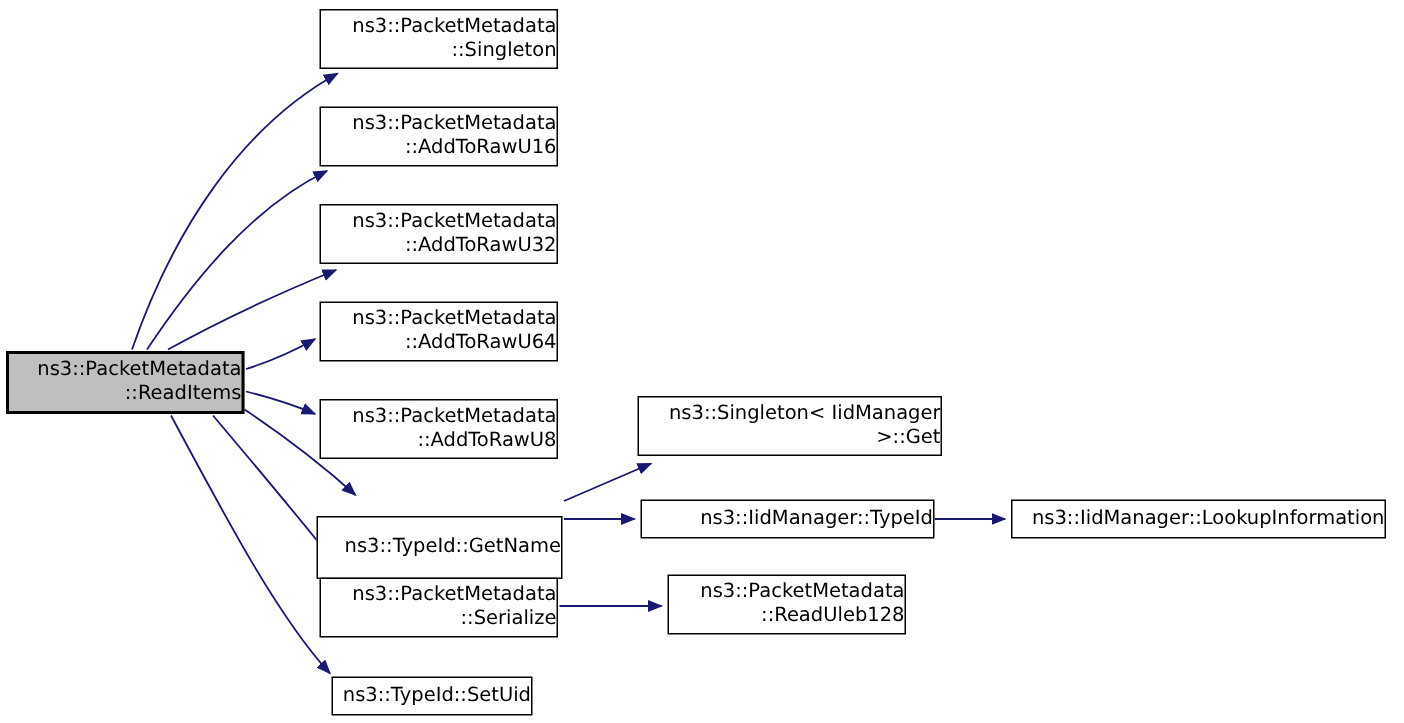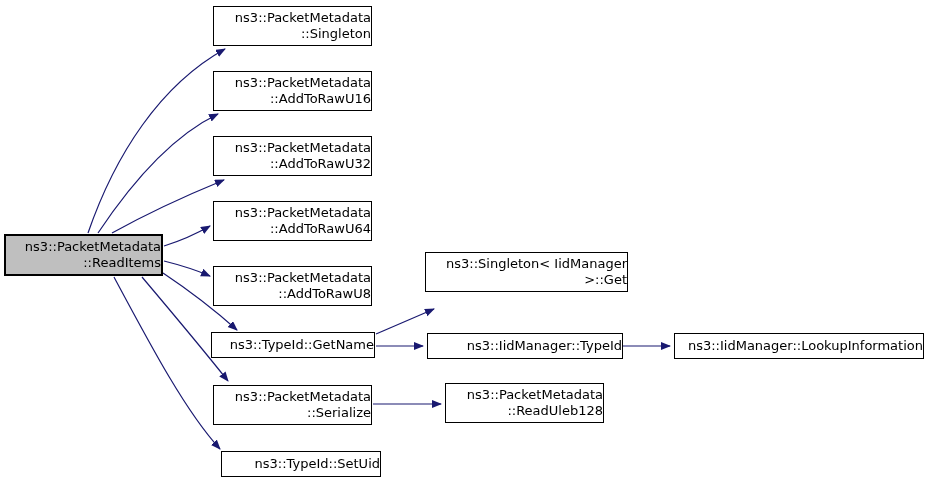--- a/index.html
+++ b/index.html
@@ -97,34 +97,34 @@
   <div class="node" style="left:213px; top:201px; width:159px; height:40px;">
     <span>ns3::PacketMetadata</span>
     <span>::AddToRawU64</span>
   </div>
 
   <div class="node" style="left:213px; top:266px; width:159px; height:40px;">
     <span>ns3::PacketMetadata</span>
     <span>::AddToRawU8</span>
   </div>
 
-  <div class="node" style="left:211px; top:332px; width:164px; height:26px;">
+  <div class="node" style="left:211px; top:344px; width:164px; height:42px;">
     <span>ns3::TypeId::GetName</span>
   </div>
 
   <div class="node" style="left:213px; top:385px; width:159px; height:40px;">
     <span>ns3::PacketMetadata</span>
     <span>::Serialize</span>
   </div>
 
-  <div class="node" style="left:221px; top:451px; width:160px; height:26px;padding-left:17px;">
+  <div class="node" style="left:221px; top:451px; width:134px; height:26px;padding-left:17px;">
     <span>ns3::TypeId::SetUid</span>
   </div>
 
-  <div class="node" style="left:425px; top:252px; width:203px; height:40px;">
+  <div class="node" style="left:425px; top:264px; width:203px; height:40px;">
     <span>ns3::Singleton&lt; IidManager</span>
     <span>&gt;::Get</span>
   </div>
 
   <div class="node" style="left:427px; top:333px; width:196px; height:26px;">
     <span>ns3::IidManager::TypeId</span>
   </div>
 
   <div class="node" style="left:445px; top:383px; width:159px; height:40px;">
     <span>ns3::PacketMetadata</span>

